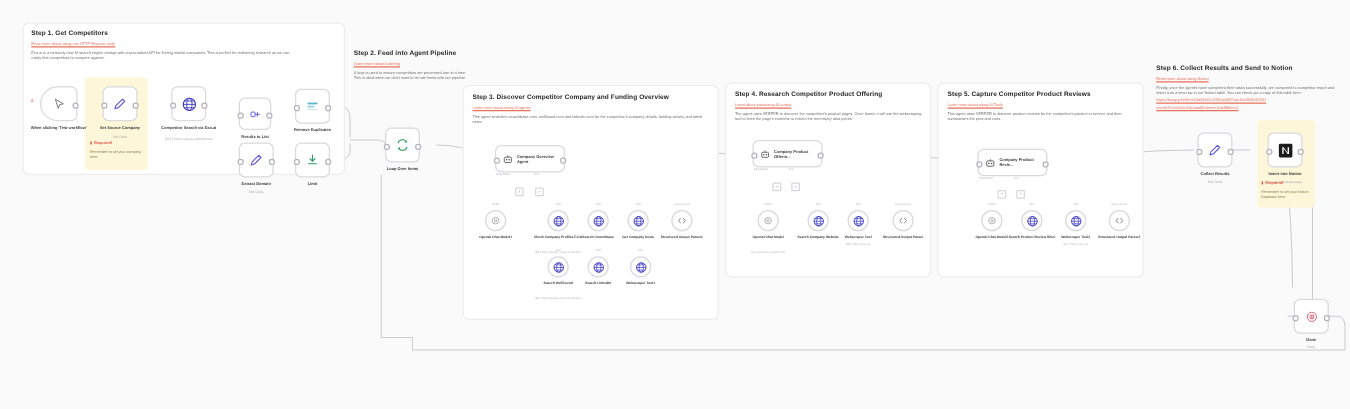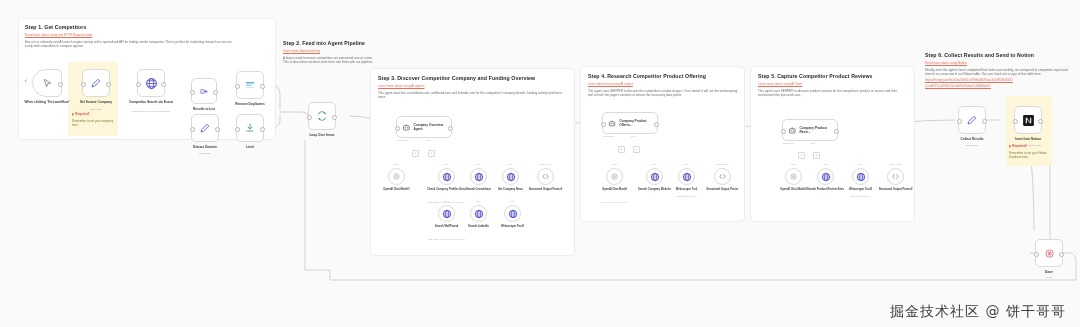--- a/index.html
+++ b/index.html
@@ -554,14 +554,13 @@
       <circle cx="12" cy="12" r="8" fill="none" stroke="#d4566a" stroke-width="1.6"></circle>
       <path d="M9 9 H15 V15 H9 Z" fill="none" stroke="#d4566a" stroke-width="1.5"></path>
       <path d="M12 9 V15" stroke="#d4566a" stroke-width="1.5"></path>
     </svg>
     <span class="port in"></span>
     <span class="port out"></span>
     <div class="node-label" style="top:30px;">Done</div>
     <div class="node-sub" style="top:36px;">NoOp</div>
   </div>
 
-  <div id="watermark">掘金技术社区 @ 饼干哥哥</div>
 </div>
 
 </body></html>

